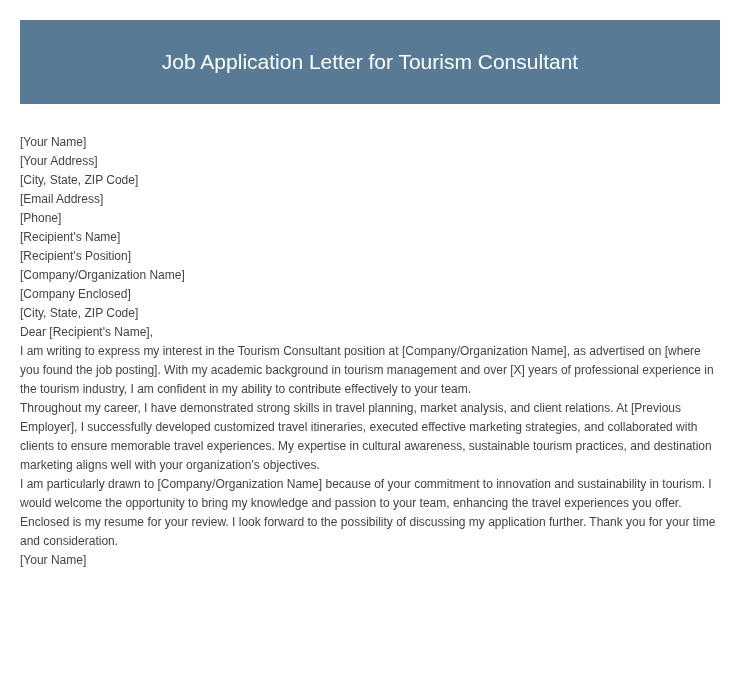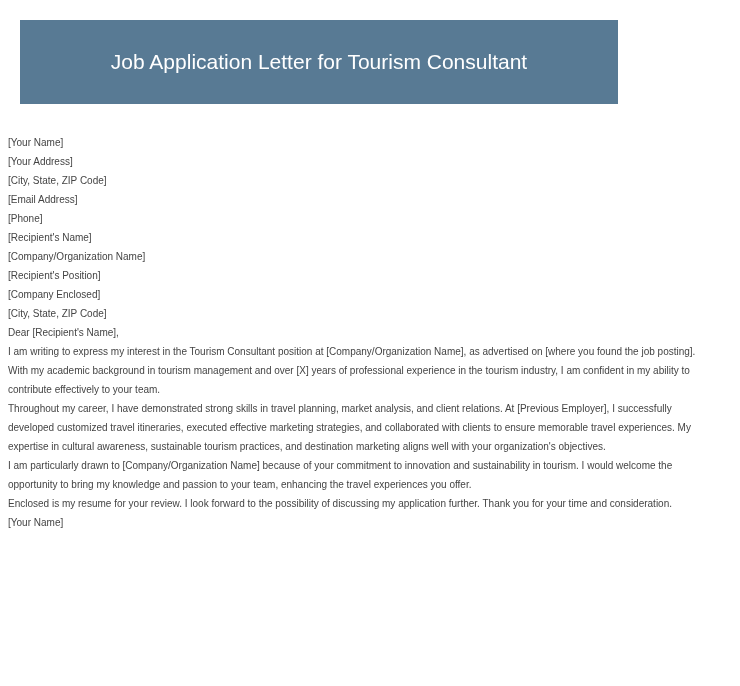--- a/index.html
+++ b/index.html
@@ -1,49 +1,49 @@
 <!DOCTYPE html>
 <html><head>
 <meta charset="utf-8">
 <style>
   html, body { margin: 0; padding: 0; background: #ffffff; }
   body { width: 740px; height: 686px; position: relative; overflow: hidden; }
   .header {
-    position: absolute; left: 20px; top: 20px; width: 598px; height: 84px;
+    position: absolute; left: 20px; top: 20px; width: 700px; height: 84px;
     background: #587a94;
     display: flex; align-items: center; justify-content: center;
   }
   .header h1 {
     margin: 0; color: #ffffff; font-weight: normal;
     font-family: "Liberation Sans", sans-serif; font-size: 21px;
     letter-spacing: 0px;
   }
   .letter {
-    position: absolute; left: 8px; top: 133px; width: 700px;
-    font-family: "Liberation Sans", sans-serif; font-size: 10px;
+    position: absolute; left: 20px; top: 133px; width: 700px;
+    font-family: "Liberation Sans", sans-serif; font-size: 12px;
     line-height: 19px; color: #444444;
   }
   .letter p { margin: 0; }
 </style>
 </head>
 <body>
 
 <div class="header">
   <h1>Job Application Letter for Tourism Consultant</h1>
 </div>
 
 <div class="letter">
   <p>[Your Name]</p>
   <p>[Your Address]</p>
   <p>[City, State, ZIP Code]</p>
   <p>[Email Address]</p>
   <p>[Phone]</p>
   <p>[Recipient's Name]</p>
+  <p>[Recipient's Position]</p>
   <p>[Company/Organization Name]</p>
-  <p>[Recipient's Position]</p>
   <p>[Company Enclosed]</p>
   <p>[City, State, ZIP Code]</p>
   <p>Dear [Recipient's Name],</p>
   <p>I am writing to express my interest in the Tourism Consultant position at [Company/Organization Name], as advertised on [where you found the job posting]. With my academic background in tourism management and over [X] years of professional experience in the tourism industry, I am confident in my ability to contribute effectively to your team.</p>
   <p>Throughout my career, I have demonstrated strong skills in travel planning, market analysis, and client relations. At [Previous Employer], I successfully developed customized travel itineraries, executed effective marketing strategies, and collaborated with clients to ensure memorable travel experiences. My expertise in cultural awareness, sustainable tourism practices, and destination marketing aligns well with your organization's objectives.</p>
   <p>I am particularly drawn to [Company/Organization Name] because of your commitment to innovation and sustainability in tourism. I would welcome the opportunity to bring my knowledge and passion to your team, enhancing the travel experiences you offer.</p>
   <p>Enclosed is my resume for your review. I look forward to the possibility of discussing my application further. Thank you for your time and consideration.</p>
   <p>[Your Name]</p>
 </div>
 

